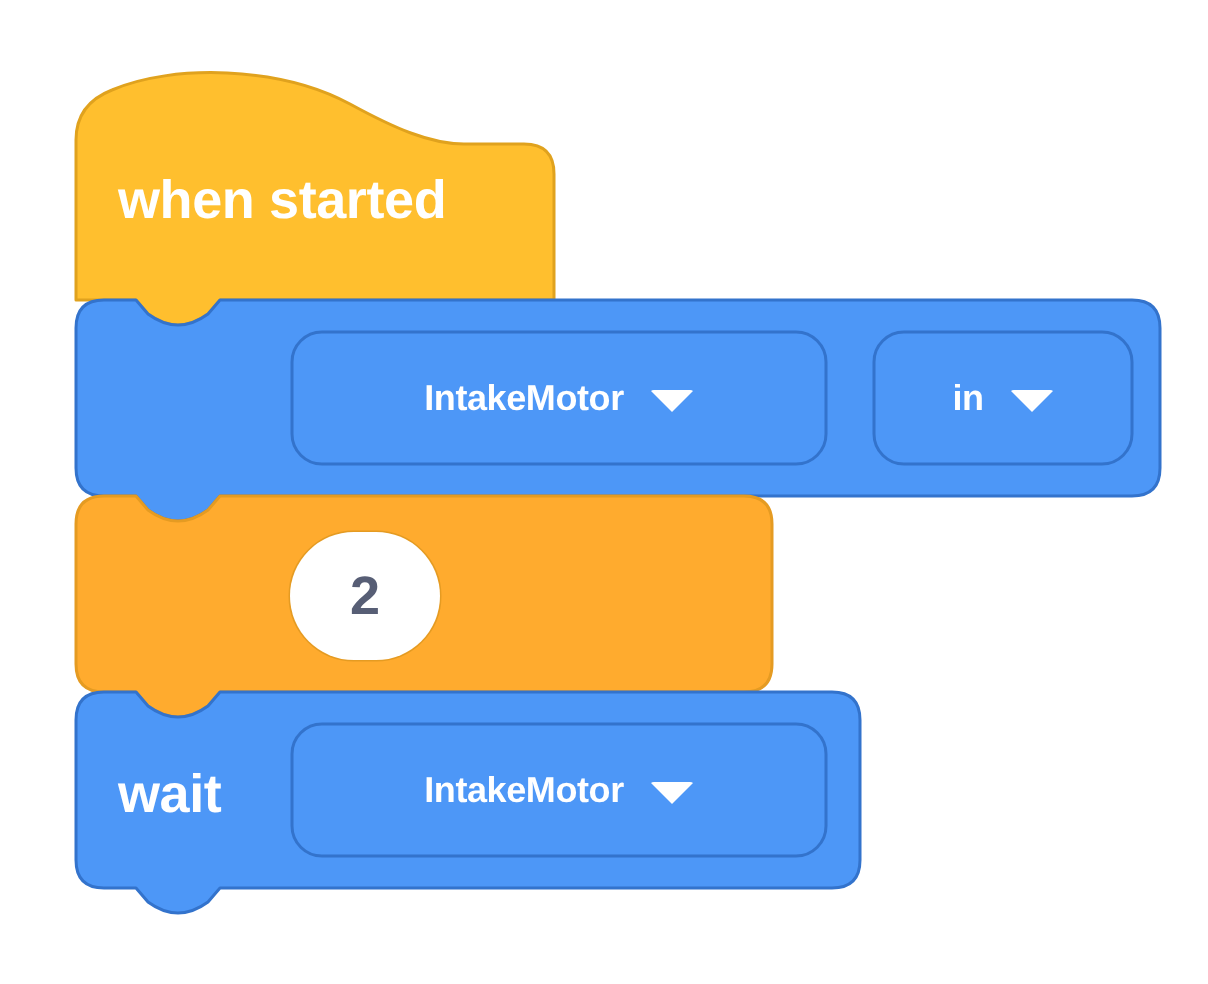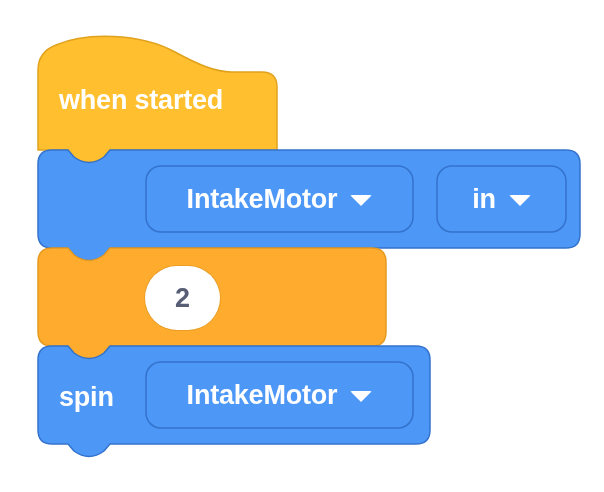--- a/index.html
+++ b/index.html
@@ -63,21 +63,21 @@
     border-radius: 14px;
     display: flex;
     align-items: center;
     justify-content: center;
     pointer-events: auto;
     cursor: pointer;
   }
   .field-dropdown .fd-text {
     color: #ffffff;
     font-weight: bold;
-    font-size: 27px;
+    font-size: 18px;
     line-height: 1;
     white-space: nowrap;
     letter-spacing: -0.2px;
   }
   .caret {
     display: inline-block;
     width: 0;
     height: 0;
     margin-left: 13px;
     margin-top: 3px;
@@ -224,21 +224,21 @@
     </div>
 
     <div class="block-hit" style="left:38px; top:248px; width:348px; height:98px;"></div>
 
     <div class="field-number" style="left:145px; top:266px; width:75px; height:64px;">
       <span class="fn-text">2</span>
     </div>
 
 
     <div class="block-hit" style="left:38px; top:346px; width:392px; height:98px;"></div>
-    <div class="block-label" style="left:59px; top:384px;">spin</div>
+    <div class="block-label" style="left:59px; top:384px;">wait</div>
 
     <div class="field-dropdown" style="left:146px; top:362px; width:267px; height:66px;">
       <span class="fd-text">IntakeMotor</span>
       <span class="caret"></span>
     </div>
 
   </div>
 </div>
 
 </body></html>

